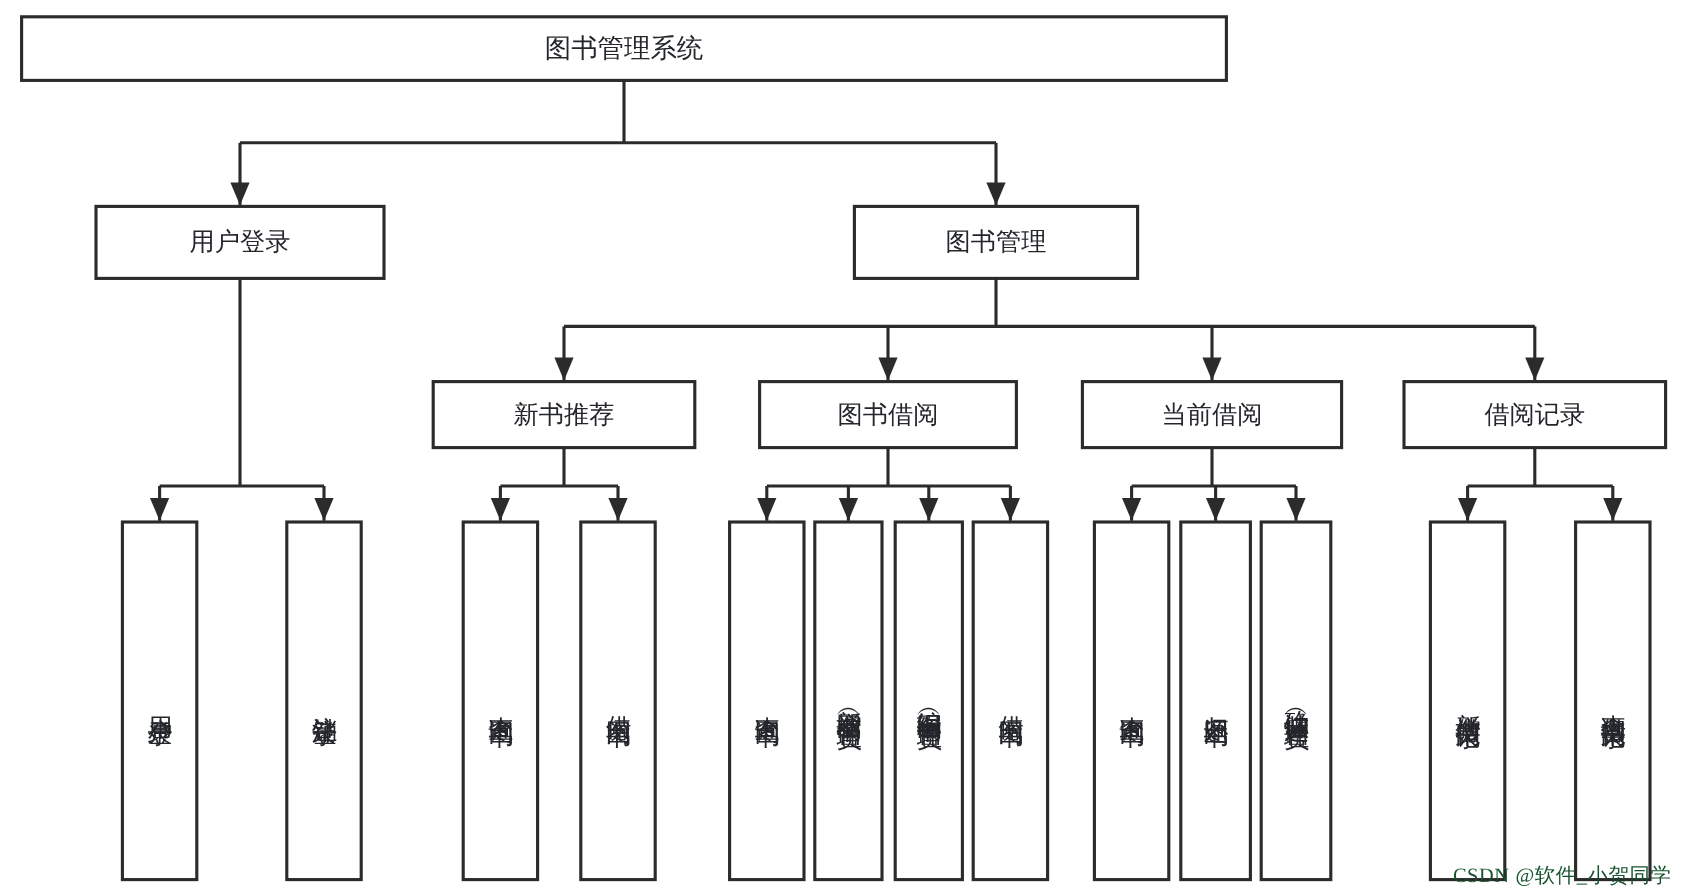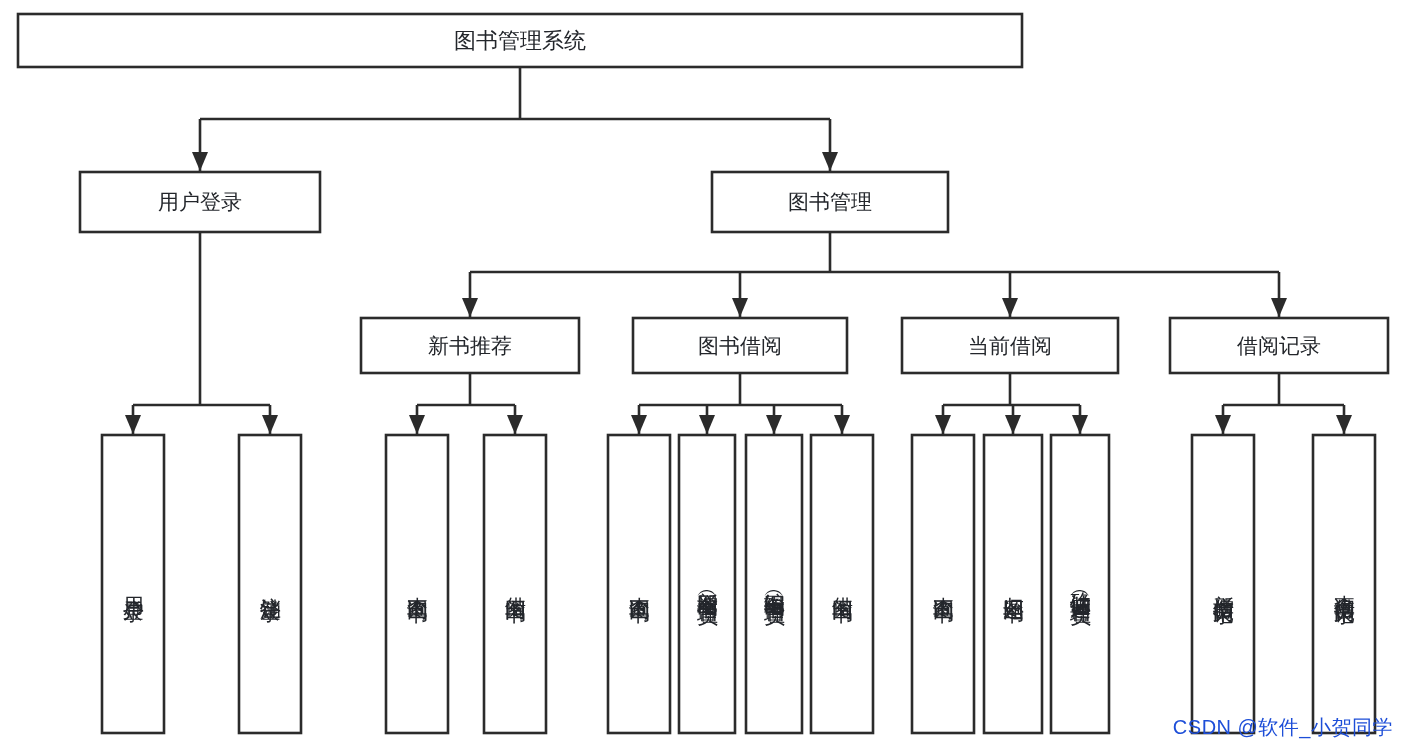--- a/index.html
+++ b/index.html
@@ -64,23 +64,23 @@
     letter-spacing: 2px;
     line-height: 1;
     white-space: nowrap;
     text-align: center;
     pointer-events: none;
   }
   #watermark {
     position: absolute;
     right: 12px;
     bottom: 6px;
-    font-family: Liberation Sans, sans-serif;
-    font-size: 20px;
-    color: #1d4ed8;
+    font-family: Liberation Serif, serif;
+    font-size: 17px;
+    color: #14532d;
     letter-spacing: 0.5px;
     white-space: nowrap;
     pointer-events: none;
   }
 </style>
 </head>
 <body>
 
 <div id="diagram-root">
 

